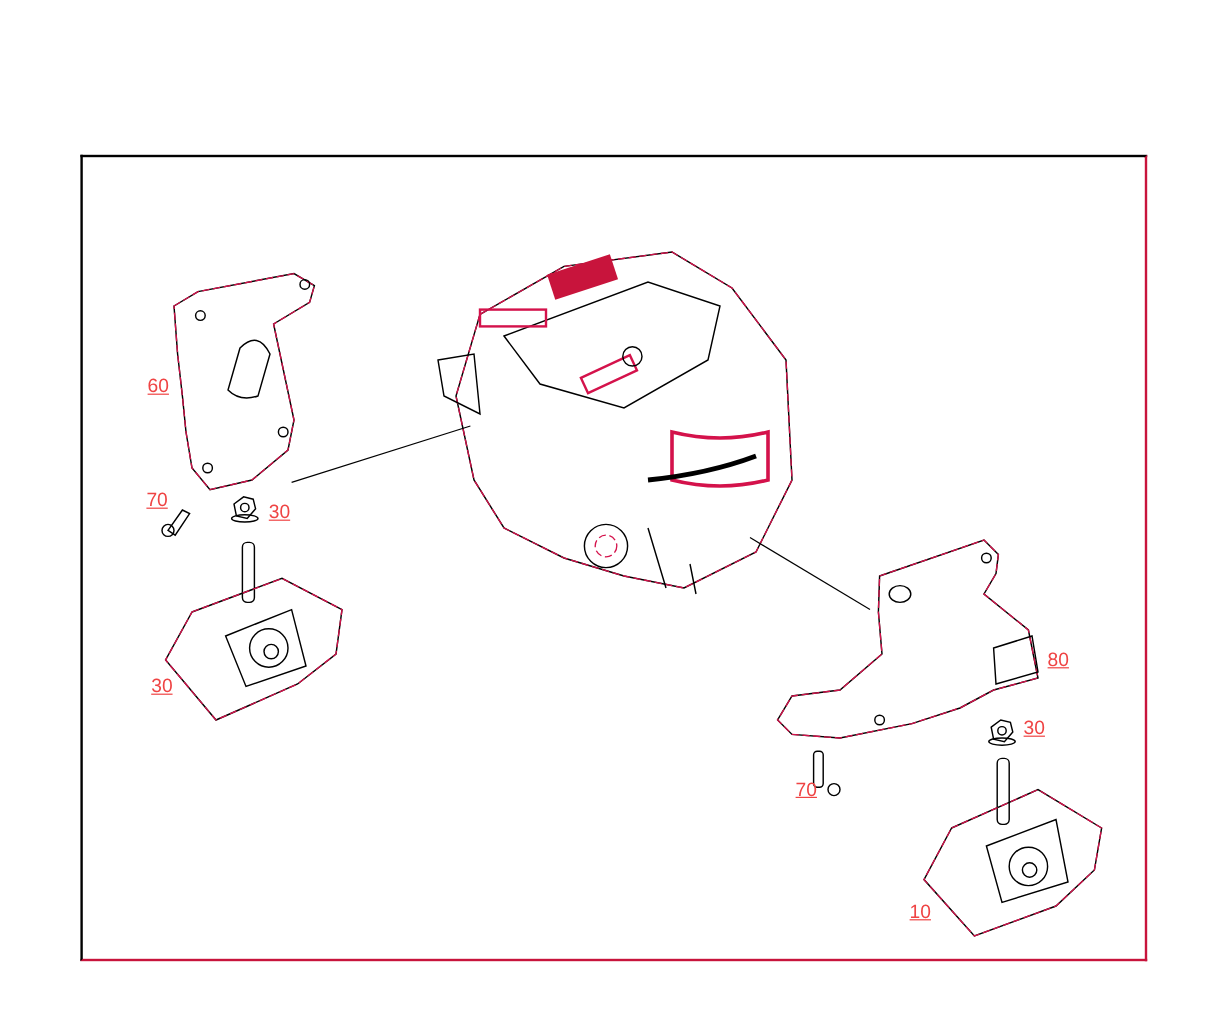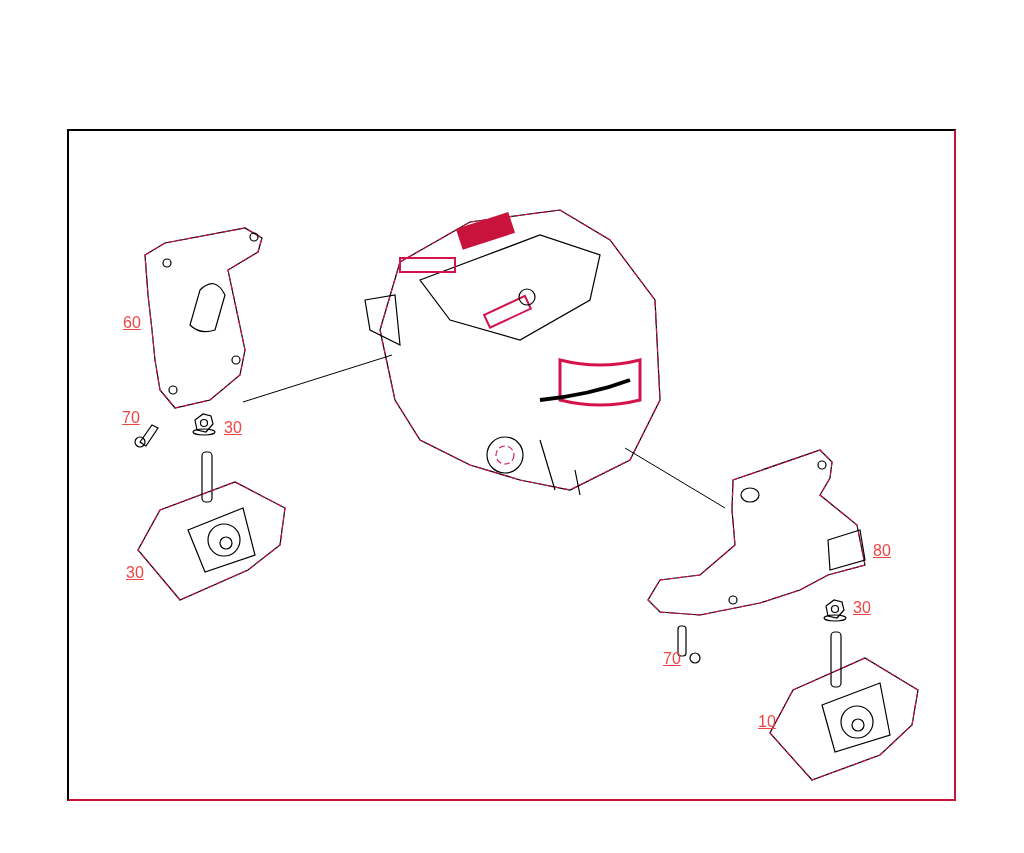--- a/index.html
+++ b/index.html
@@ -97,13 +97,13 @@
   </g>
 </svg>
 
 <span class="callout" style="left:123px;top:315px">60</span>
 <span class="callout" style="left:122px;top:410px">70</span>
 <span class="callout" style="left:224px;top:420px">30</span>
 <span class="callout" style="left:126px;top:565px">30</span>
 <span class="callout" style="left:873px;top:543px">80</span>
 <span class="callout" style="left:853px;top:600px">30</span>
 <span class="callout" style="left:663px;top:651px">70</span>
-<span class="callout" style="left:758px;top:714px">10</span>
+<span class="callout" style="left:758px;top:753px">10</span>
 
 </body></html>

